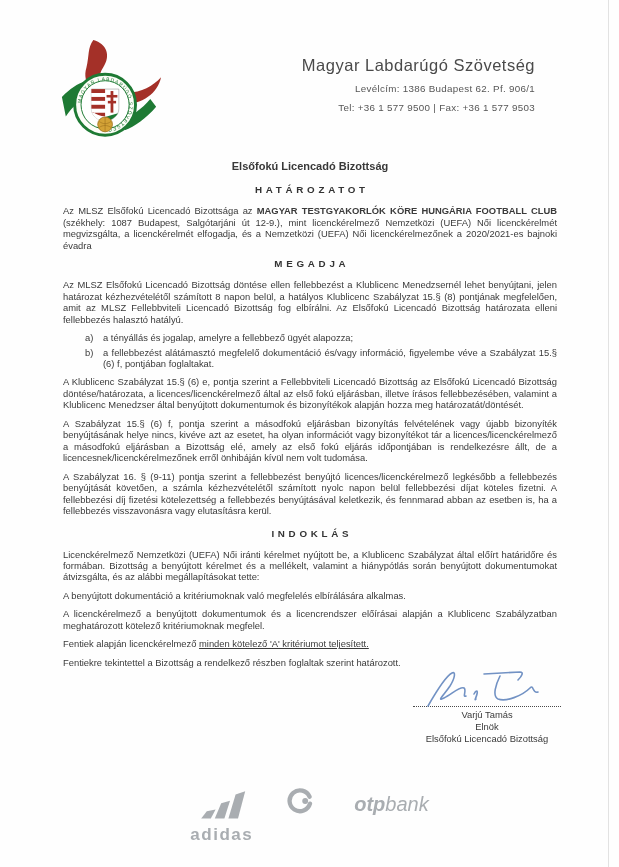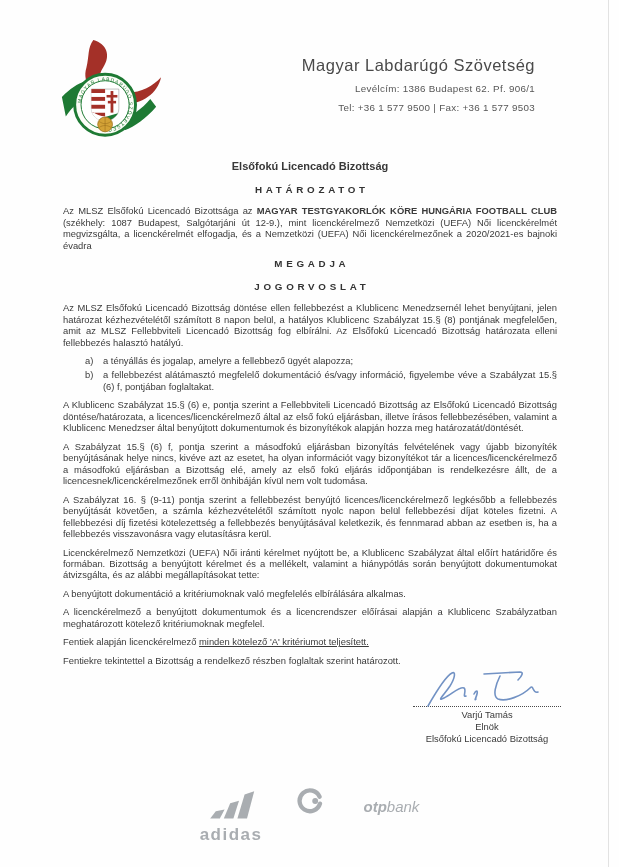--- a/index.html
+++ b/index.html
@@ -54,21 +54,21 @@
   .sponsors{
     position:absolute;left:0;top:788px;width:100%;
     display:flex;justify-content:center;align-items:flex-start;gap:34px;
   }
   .sponsor{display:flex;align-items:flex-end;gap:6px;color:var(--sponsor-gray);}
   .adidas-word{
     font-size:17px;font-weight:bold;letter-spacing:1.5px;color:var(--sponsor-gray);
     line-height:1;
   }
   .adidas-stack{display:flex;flex-direction:column;align-items:center;}
-  .otp-word{font-size:15px;font-style:italic;line-height:1;color:var(--sponsor-gray);margin-left:35px;}
+  .otp-word{font-size:20px;font-style:italic;line-height:1;color:var(--sponsor-gray);margin-left:35px;}
   .otp-word .otp-bold{font-weight:bold;}
 </style>
 </head>
 <body>
 
 <div class="page">
   <div class="scan-edge"></div>
 
   <div class="header">
     <svg class="crest" viewBox="0 0 110 112">
@@ -122,39 +122,39 @@
 
     <div class="doc-title">Elsőfokú Licencadó Bizottság</div>
 
 
     <div class="section-heading">HATÁROZATOT</div>
 
     <p class="para"><span>Az MLSZ Elsőfokú Licencadó Bizottsága az </span><span class="bold">MAGYAR TESTGYAKORLÓK KÖRE HUNGÁRIA FOOTBALL CLUB</span><span> (székhely: 1087 Budapest, Salgótarjáni út 12-9.), mint licenckérelmező Nemzetközi (UEFA) Női licenckérelmét megvizsgálta, a licenckérelmét elfogadja, és a Nemzetközi (UEFA) Női licenckérelmezőnek a 2020/2021-es bajnoki évadra</span></p>
 
     <div class="section-heading big-gap">MEGADJA</div>
 
-    <div class="section-heading">JOGORVOSLAT</div>
 
     <p class="para">Az MLSZ Elsőfokú Licencadó Bizottság döntése ellen fellebbezést a Klublicenc Menedzsernél lehet benyújtani, jelen határozat kézhezvételétől számított 8 napon belül, a hatályos Klublicenc Szabályzat 15.§ (8) pontjának megfelelően, amit az MLSZ Fellebbviteli Licencadó Bizottság fog elbírálni. Az Elsőfokú Licencadó Bizottság határozata elleni fellebbezés halasztó hatályú.</p>
 
     <div class="list">
       <div class="list-item">
         <span class="list-marker">a)</span>
         <span class="list-text">a tényállás és jogalap, amelyre a fellebbező ügyét alapozza;</span>
       </div>
       <div class="list-item">
         <span class="list-marker">b)</span>
         <span class="list-text">a fellebbezést alátámasztó megfelelő dokumentáció és/vagy információ, figyelembe véve a Szabályzat 15.§ (6) f, pontjában foglaltakat.</span>
       </div>
     </div>
 
     <p class="para">A Klublicenc Szabályzat 15.§ (6) e, pontja szerint a Fellebbviteli Licencadó Bizottság az Elsőfokú Licencadó Bizottság döntése/határozata, a licences/licenckérelmező által az első fokú eljárásban, illetve írásos fellebbezésében, valamint a Klublicenc Menedzser által benyújtott dokumentumok és bizonyítékok alapján hozza meg határozatát/döntését.</p>
     <p class="para">A Szabályzat 15.§ (6) f, pontja szerint a másodfokú eljárásban bizonyítás felvételének vagy újabb bizonyíték benyújtásának helye nincs, kivéve azt az esetet, ha olyan információt vagy bizonyítékot tár a licences/licenckérelmező a másodfokú eljárásban a Bizottság elé, amely az első fokú eljárás időpontjában is rendelkezésre állt, de a licencesnek/licenckérelmezőnek erről önhibáján kívül nem volt tudomása.</p>
     <p class="para">A Szabályzat 16. § (9-11) pontja szerint a fellebbezést benyújtó licences/licenckérelmező legkésőbb a fellebbezés benyújtását követően, a számla kézhezvételétől számított nyolc napon belül fellebbezési díjat köteles fizetni. A fellebbezési díj fizetési kötelezettség a fellebbezés benyújtásával keletkezik, és fennmarad abban az esetben is, ha a fellebbezés visszavonásra vagy elutasításra kerül.</p>
 
+    <div class="section-heading">INDOKLÁS</div>
 
     <p class="para">Licenckérelmező Nemzetközi (UEFA) Női iránti kérelmet nyújtott be, a Klublicenc Szabályzat által előírt határidőre és formában. Bizottság a benyújtott kérelmet és a mellékelt, valamint a hiánypótlás során benyújtott dokumentumokat átvizsgálta, és az alábbi megállapításokat tette:</p>
     <p class="para">A benyújtott dokumentáció a kritériumoknak való megfelelés elbírálására alkalmas.</p>
     <p class="para">A licenckérelmező a benyújtott dokumentumok és a licencrendszer előírásai alapján a Klublicenc Szabályzatban meghatározott kötelező kritériumoknak megfelel.</p>
 
     <p class="para"><span>Fentiek alapján licenckérelmező </span><span class="underline">minden kötelező 'A' kritériumot teljesített.</span></p>
 
     <p class="para">Fentiekre tekintettel a Bizottság a rendelkező részben foglaltak szerint határozott.</p>
 
   </div>

